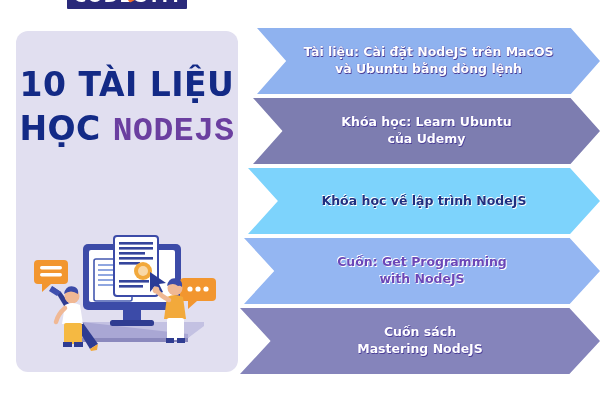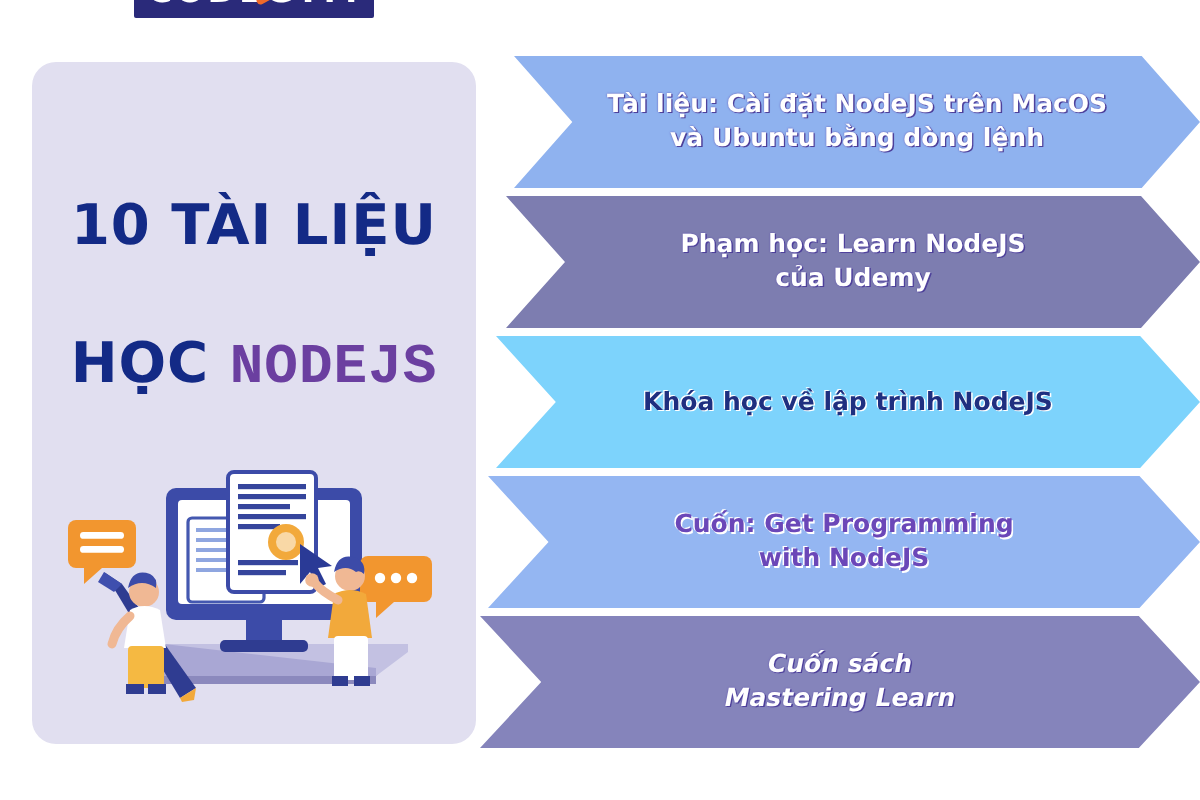--- a/index.html
+++ b/index.html
@@ -67,28 +67,27 @@
 
   
   #headline {
     position: absolute;
     left: 0;
     top: 32px;
     width: 100%;
     text-align: center;
   }
   .hl {
-    font-size: 28px;
+    font-size: 33px;
     font-weight: 800;
     letter-spacing: 0.5px;
     color: #132a86;
     line-height: 1.32;
     font-family: "DejaVu Sans", sans-serif;
     white-space: nowrap;
-    margin-top: 32px;
   }
   .hl .accent { color: #6b3fa0; }
 
   
   #illustration {
     position: absolute;
     left: 12px;
     top: 195px;
     width: 198px;
     height: 125px;
@@ -234,32 +233,32 @@
   </div>
 
   <div id="banners">
 
     <div class="banner" style="left: 14px; top: 28px; width: 343px; background: rgb(143, 178, 239);">
       <div class="banner-line t-white">Tài liệu: Cài đặt NodeJS trên MacOS</div>
       <div class="banner-line t-white">và Ubuntu bằng dòng lệnh</div>
     </div>
 
     <div class="banner" style="left: 10px; top: 98px; width: 347px; background: rgb(125, 125, 176);">
-      <div class="banner-line t-white">Phạm học: Learn NodeJS</div>
+      <div class="banner-line t-white">Khóa học: Learn Ubuntu</div>
       <div class="banner-line t-white">của Udemy</div>
     </div>
 
     <div class="banner" style="left: 5px; top: 168px; width: 352px; background: #7dd3fc;">
       <div class="banner-line t-navy">Khóa học về lập trình NodeJS</div>
     </div>
 
     <div class="banner" style="left: 1px; top: 238px; width: 356px; background: rgb(148, 182, 242);">
       <div class="banner-line t-purple">Cuốn: Get Programming</div>
       <div class="banner-line t-purple">with NodeJS</div>
     </div>
 
-    <div class="banner" style="left: -3px; top: 308px; width: 360px; background: rgb(133, 132, 187); font-style: italic;">
+    <div class="banner" style="left: -3px; top: 308px; width: 360px; background: rgb(133, 132, 187);">
       <div class="banner-line t-white">Cuốn sách</div>
-      <div class="banner-line t-white">Mastering Learn</div>
+      <div class="banner-line t-white">Mastering NodeJS</div>
     </div>
 
   </div>
 </div>
 
 </body></html>

